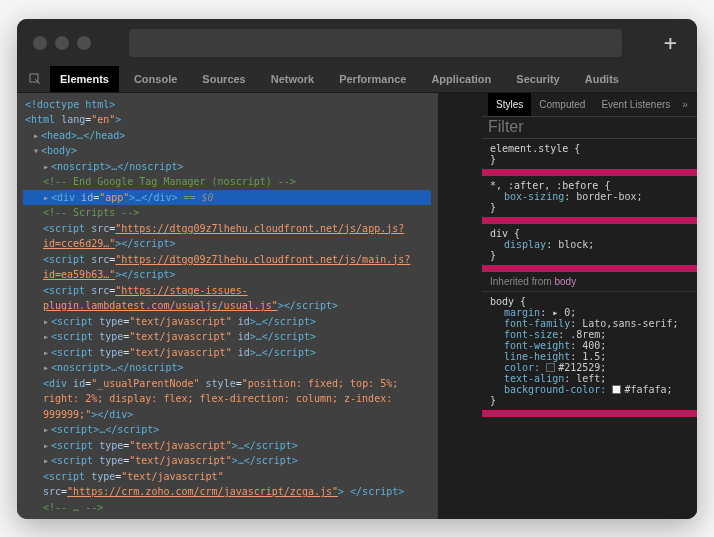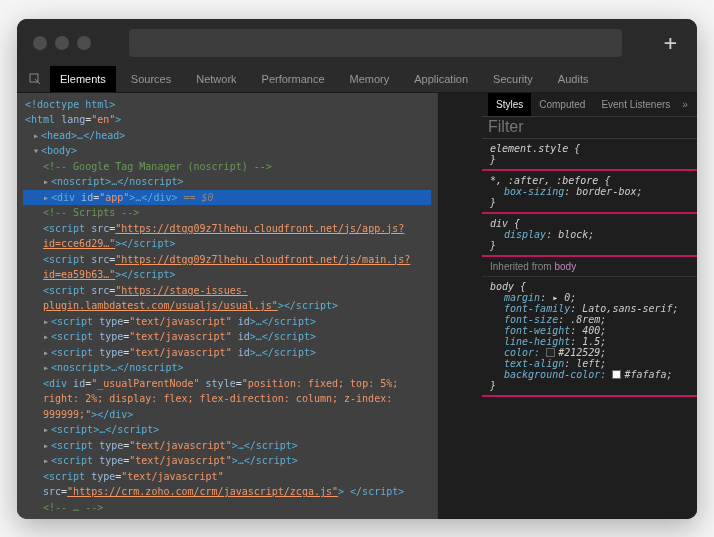--- a/index.html
+++ b/index.html
@@ -51,20 +51,21 @@
     padding: 0 4px;
   }
   .tabs {
     display: flex;
     align-items: center;
     background: #2b2b2b;
     border-bottom: 1px solid #1a1a1a;
     padding: 0 8px;
     height: 26px;
     gap: 5px;
+    font-weight: bold;
   }
   .tab-icon {
     width: 20px;
     display: flex;
     align-items: center;
     justify-content: center;
     color: #888;
   }
   .tab {
     padding: 0 10px;
@@ -156,24 +157,23 @@
     outline: none;
   }
   .filter-btn {
     color: #888;
     padding: 0 4px;
     cursor: pointer;
     font-size: 15px;
   }
   .rule {
     padding: 4px 8px;
-    border-bottom: 2px solid #be185d;
+    border-bottom: 7px solid #be185d;
     font-family: Menlo, monospace;
     color: #ccc;
-    font-style: italic;
   }
   .rule .selector { color: #d2d2d2; }
   .rule .prop { color: #6fb3d2; padding-left: 14px; display: block; }
   .rule .val { color: #ccc; }
   .inherit {
     padding: 4px 8px;
     color: #888;
     border-bottom: 1px solid #333;
     font-family: -apple-system, sans-serif;
   }
@@ -200,38 +200,38 @@
   </div>
 
   <div class="tabs">
     <div class="tab-icon">
       <svg width="12" height="12" viewBox="0 0 12 12">
           <rect x="1" y="1" width="8" height="8" fill="none" stroke="#888" stroke-width="1"></rect>
           <path d="M6 6 L11 11" stroke="#888"></path>
         </svg>
     </div>
     <div class="tab active">Elements</div>
+    <div class="tab">Console</div>
     <div class="tab">Sources</div>
     <div class="tab">Network</div>
     <div class="tab">Performance</div>
-    <div class="tab">Memory</div>
     <div class="tab">Application</div>
     <div class="tab">Security</div>
     <div class="tab">Audits</div>
   </div>
 
   <div class="content">
 
     <div class="dom-panel">
       <div class="dom-line"><span class="tag">&lt;!doctype html&gt;</span></div>
       <div class="dom-line"><span class="tag">&lt;html </span><span class="attr-name">lang</span>=<span class="attr-val">"en"</span><span class="tag">&gt;</span></div>
       <div class="dom-line indent1"><span class="caret">▸</span><span class="tag">&lt;head&gt;…&lt;/head&gt;</span></div>
       <div class="dom-line indent1"><span class="caret">▾</span><span class="tag">&lt;body&gt;</span></div>
-      <div class="dom-line indent2"><span class="comment">&lt;!-- Google Tag Manager (noscript) --&gt;</span></div>
       <div class="dom-line indent2"><span class="caret">▸</span><span class="tag">&lt;noscript&gt;…&lt;/noscript&gt;</span></div>
+      <div class="dom-line indent2"><span class="comment">&lt;!-- End Google Tag Manager (noscript) --&gt;</span></div>
       <div class="dom-line indent2 highlight"><span class="caret">▸</span><span class="tag">&lt;div </span><span class="attr-name">id</span>=<span class="attr-val">"app"</span><span class="tag">&gt;…&lt;/div&gt;</span><span class="dim"> == $0</span></div>
       <div class="dom-line indent2"><span class="comment">&lt;!-- Scripts --&gt;</span></div>
       <div class="dom-line indent2" style="white-space:normal;"><span class="tag">&lt;script </span><span class="attr-name">src</span>=<span class="attr-link">"https://dtgg09z7lhehu.cloudfront.net/js/app.js?id=cce6d29…"</span><span class="tag">&gt;&lt;/script&gt;</span></div>
       <div class="dom-line indent2" style="white-space:normal;"><span class="tag">&lt;script </span><span class="attr-name">src</span>=<span class="attr-link">"https://dtgg09z7lhehu.cloudfront.net/js/main.js?id=ea59b63…"</span><span class="tag">&gt;&lt;/script&gt;</span></div>
       <div class="dom-line indent2" style="white-space:normal;"><span class="tag">&lt;script </span><span class="attr-name">src</span>=<span class="attr-link">"https://stage-issues-plugin.lambdatest.com/usualjs/usual.js"</span><span class="tag">&gt;&lt;/script&gt;</span></div>
       <div class="dom-line indent2"><span class="caret">▸</span><span class="tag">&lt;script </span><span class="attr-name">type</span>=<span class="attr-val">"text/javascript"</span><span class="attr-name"> id</span><span class="tag">&gt;…&lt;/script&gt;</span></div>
       <div class="dom-line indent2"><span class="caret">▸</span><span class="tag">&lt;script </span><span class="attr-name">type</span>=<span class="attr-val">"text/javascript"</span><span class="attr-name"> id</span><span class="tag">&gt;…&lt;/script&gt;</span></div>
       <div class="dom-line indent2"><span class="caret">▸</span><span class="tag">&lt;script </span><span class="attr-name">type</span>=<span class="attr-val">"text/javascript"</span><span class="attr-name"> id</span><span class="tag">&gt;…&lt;/script&gt;</span></div>
       <div class="dom-line indent2"><span class="caret">▸</span><span class="tag">&lt;noscript&gt;…&lt;/noscript&gt;</span></div>
       <div class="dom-line indent2" style="white-space:normal;"><span class="tag">&lt;div </span><span class="attr-name">id</span>=<span class="attr-val">"_usualParentNode"</span><span class="attr-name"> style</span>=<span class="attr-val">"position: fixed; top: 5%; right: 2%; display: flex; flex-direction: column; z-index: 999999;"</span><span class="tag">&gt;&lt;/div&gt;</span></div>

